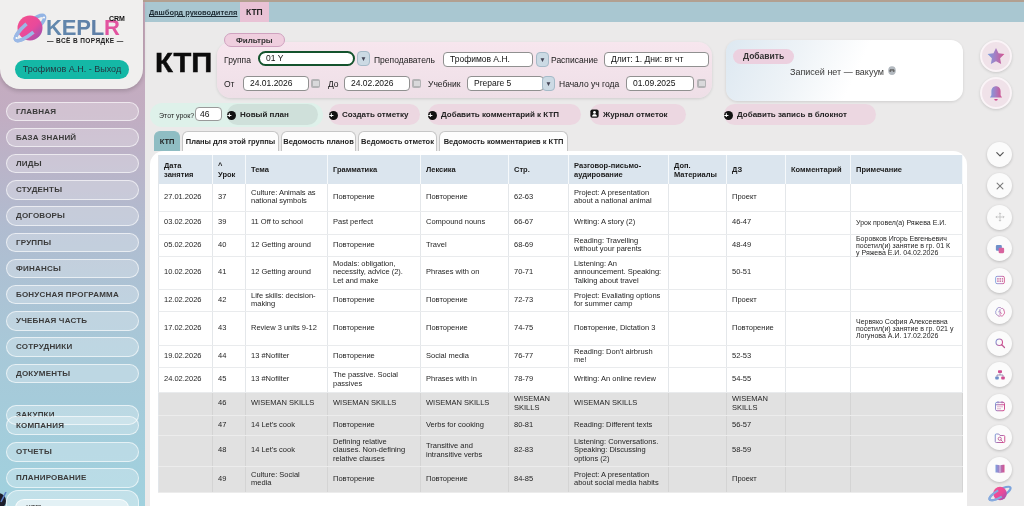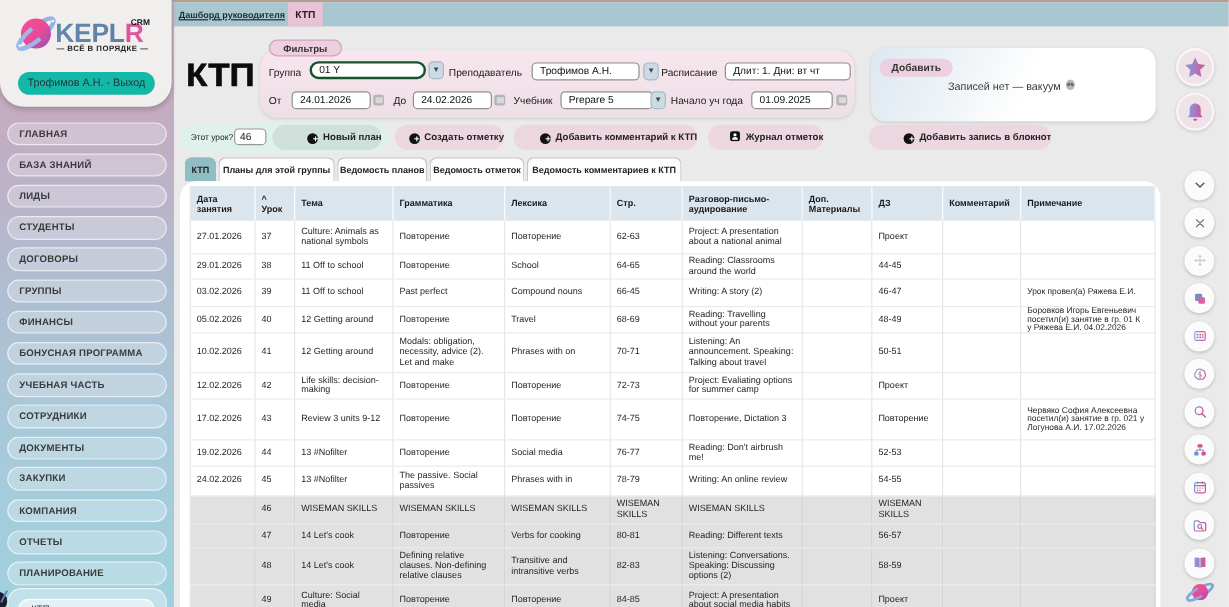--- a/index.html
+++ b/index.html
@@ -41,21 +41,21 @@
 
 
 .prail { position:absolute; width:32px; height:32px; border-radius:50%; background:#f0e2e9; border:2px solid #faf4f7; box-shadow:0 1px 3px rgba(0,0,0,.15); }
 .wrail { position:absolute; width:25px; height:25px; border-radius:50%; background:#fbfbfb; box-shadow:0 1px 3px rgba(0,0,0,.2); }
 .wrail svg, .prail svg { position:absolute; left:50%; top:50%; transform:translate(-50%,-50%); }
 
 
 #mintpanel { left:150px; top:103px; width:173px; height:24px; border-radius:12px; background:#def1ea; }
 #lessonlbl { left:159px; top:112px; font-size:7px; color:#222; }
 #lessoninput { left:195px; top:107px; width:27px; height:14px; background:#fff; border:1px solid #999; border-radius:4px; font-size:8.5px; line-height:12px; padding-left:4px; color:#111; }
-.abtn { position:absolute; top:104px; height:21px; border-radius:10.5px; font-size:8px; font-weight:bold; white-space:nowrap; color:#222; text-align:right; line-height:21px; }
+.abtn { position:absolute; top:104px; height:21px; border-radius:10.5px; font-size:8px; font-weight:bold; white-space:nowrap; color:#222; text-align:left; line-height:21px; }
 .pinkbtn { background:#ecd7e1; }
 .plusdot { display:inline-block; width:9px; height:9px; background:#111; border-radius:50%; color:#fff; font-size:8px; line-height:9px; font-weight:bold; vertical-align:-1px; margin-right:4px; }
 
 
 .tab { position:absolute; top:131px; height:20px; border-radius:6px 6px 0 0; font-size:7.5px; font-weight:bold; white-space:nowrap; overflow:hidden; color:#222; text-align:center; line-height:20px; background:#fdfdfd; border:1px solid #c6c6c6; border-bottom:none; }
 #tab-active { background:#8fbdc3; border-color:#8fbdc3; }
 
 
 #tablewrap { left:150px; top:151px; width:817px; height:355px; background:#fff; border-radius:14px 14px 0 0; overflow:hidden; }
 table { border-collapse:collapse; table-layout:fixed; position:absolute; left:8px; top:4px; width:804px; border-left:1px solid #e2e6ea; }
@@ -106,21 +106,21 @@
   <div class="mitem" style="top:127.7px">БАЗА ЗНАНИЙ</div>
   <div class="mitem" style="top:153.9px">ЛИДЫ</div>
   <div class="mitem" style="top:180.1px">СТУДЕНТЫ</div>
   <div class="mitem" style="top:206.3px">ДОГОВОРЫ</div>
   <div class="mitem" style="top:232.5px">ГРУППЫ</div>
   <div class="mitem" style="top:258.7px">ФИНАНСЫ</div>
   <div class="mitem" style="top:284.9px">БОНУСНАЯ ПРОГРАММА</div>
   <div class="mitem" style="top:311.1px">УЧЕБНАЯ ЧАСТЬ</div>
   <div class="mitem" style="top:337.3px">СОТРУДНИКИ</div>
   <div class="mitem" style="top:363.5px">ДОКУМЕНТЫ</div>
-  <div class="mitem" style="top:389px">ЗАКУПКИ</div>
+  <div class="mitem" style="top:405px">ЗАКУПКИ</div>
   <div class="mitem" style="top:415.9px">КОМПАНИЯ</div>
   <div class="mitem" style="top:442.1px">ОТЧЕТЫ</div>
   <div class="mitem" style="top:468.3px">ПЛАНИРОВАНИЕ</div>
   <div id="ktpblock">
       <div id="ktpinner">КТП</div>
     </div>
 </div>
 
 <div class="abs" id="h1ktp">КТП</div>
 
@@ -329,40 +329,27 @@
           <td>Culture: Animals as national symbols</td>
           <td>Повторение</td>
           <td>Повторение</td>
           <td>62-63</td>
           <td>Project: A presentation about a national animal</td>
           <td></td>
           <td>Проект</td>
           <td></td>
           <td></td>
         </tr>
-<tr style="height:21px">
-          <td>29.01.2026</td>
-          <td>38</td>
-          <td>11 Off to school</td>
-          <td>Повторение</td>
-          <td>School</td>
-          <td>64-65</td>
-          <td>Reading: Classrooms around the world</td>
-          <td></td>
-          <td>44-45</td>
-          <td></td>
-          <td></td>
-        </tr>
 <tr style="height:23px">
           <td>03.02.2026</td>
           <td>39</td>
           <td>11 Off to school</td>
           <td>Past perfect</td>
           <td>Compound nouns</td>
-          <td>66-45</td>
+          <td>66-67</td>
           <td>Writing: A story (2)</td>
           <td></td>
           <td>46-47</td>
           <td></td>
           <td>Урок провел(а) Ряжева Е.И.</td>
         </tr>
 <tr style="height:22px">
           <td>05.02.2026</td>
           <td>40</td>
           <td>12 Getting around</td>

